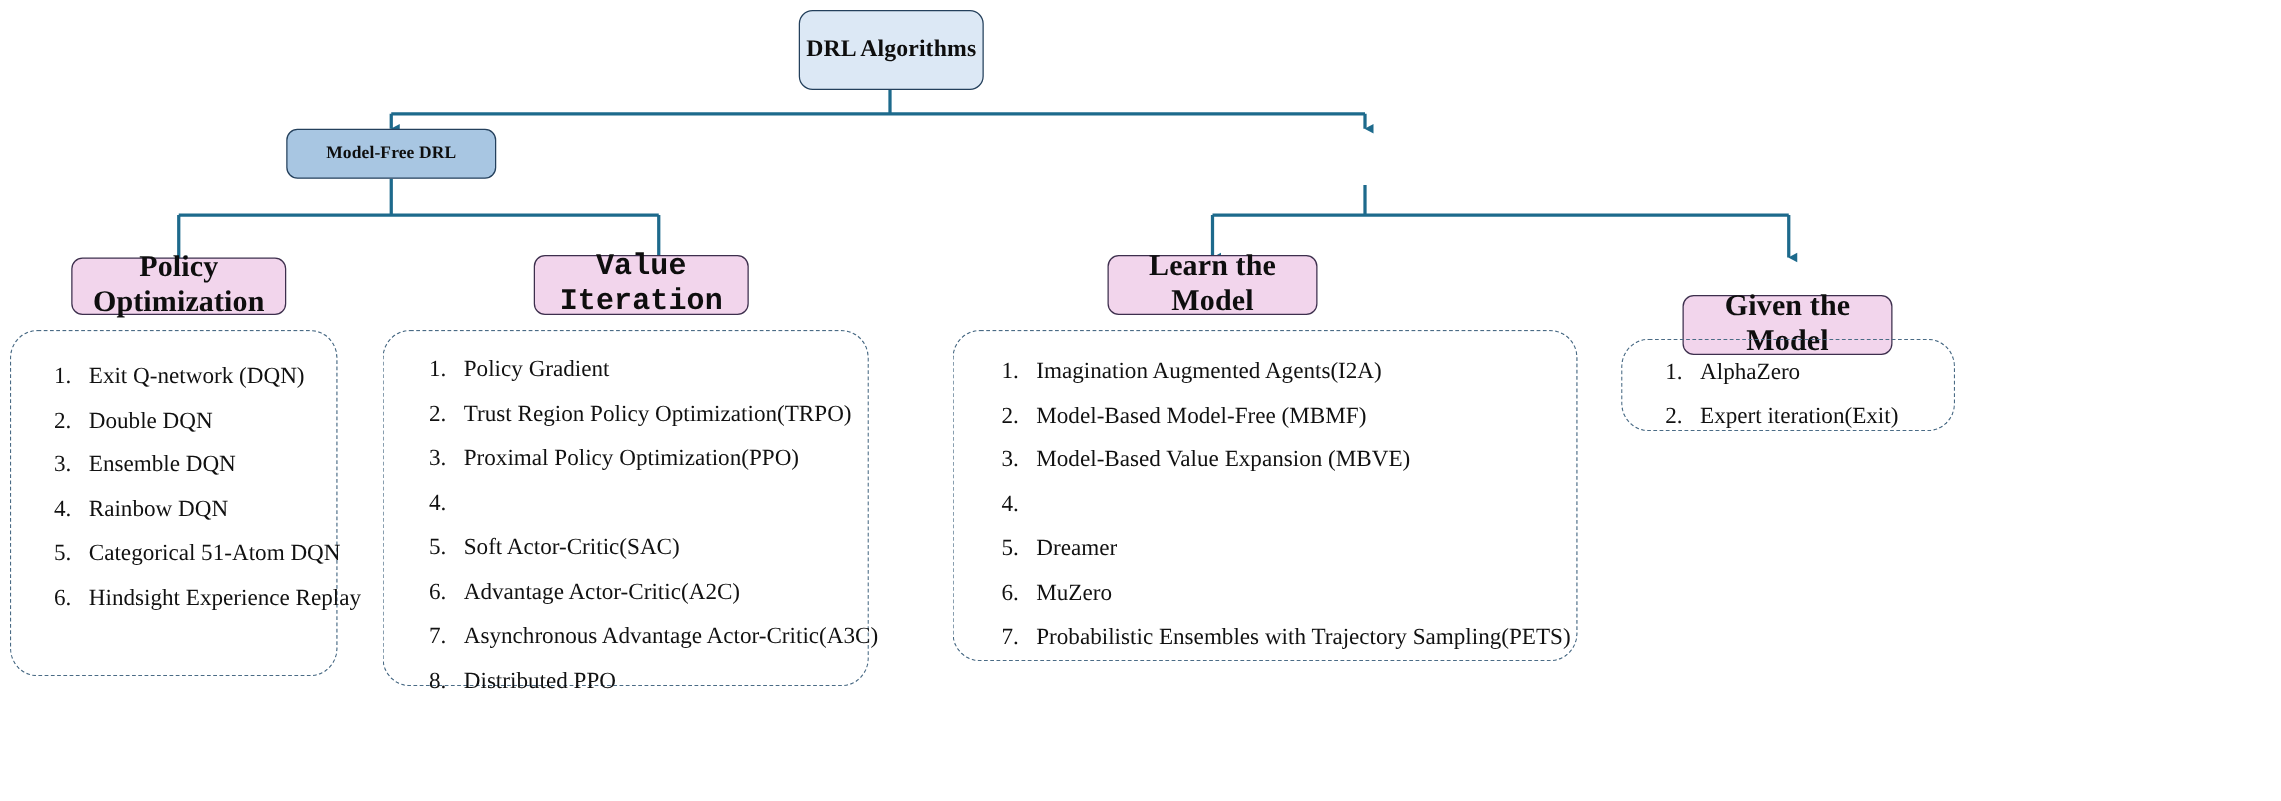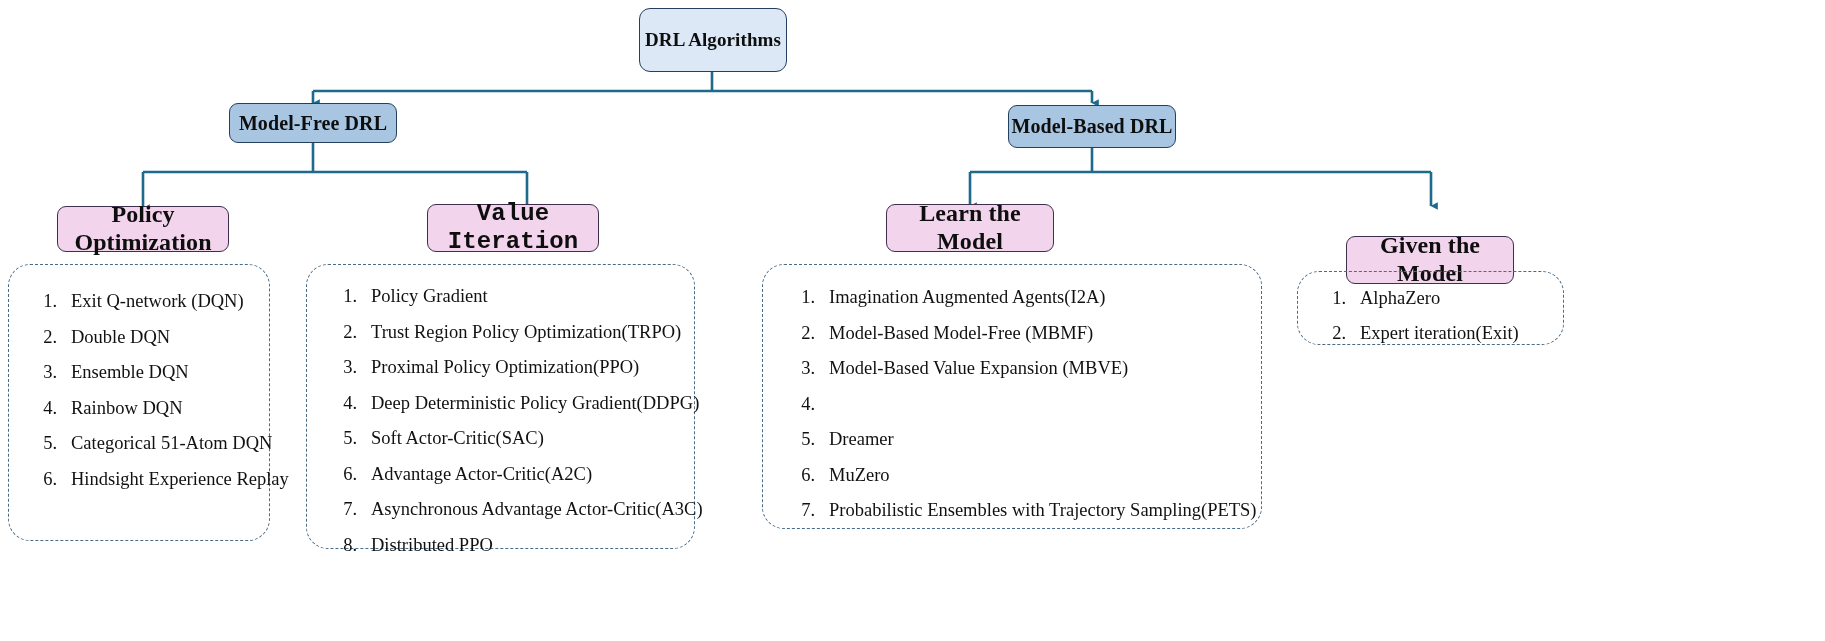--- a/index.html
+++ b/index.html
@@ -48,21 +48,21 @@
     border: 1.6px solid #24405c;
     border-radius: 11px;
     font-size: 19px;
     color: #0e0e0e;
   }
 
   .node-l2 {
     background: #a8c6e2;
     border: 1.6px solid #24405c;
     border-radius: 9px;
-    font-size: 20px;
+    font-size: 14px;
     color: #0e0e0e;
   }
 
   .node-l3 {
     background: #f2d5ec;
     border: 1.6px solid #3d2f4d;
     border-radius: 9px;
     font-size: 24px;
     color: #0e0e0e;
   }
@@ -144,21 +144,20 @@
       <path d="M970,172 L1431,172"></path>
       <path d="M970,172 L970,206" marker-end="url(#arrowhead)"></path>
       <path d="M1431,172 L1431,206" marker-end="url(#arrowhead)"></path>
     </g>
   </svg>
 
   <div class="node node-root" style="left:639px; top:8px; width:148px; height:64px;">DRL Algorithms</div>
 
   <div class="node node-l2" style="left:229px; top:103px; width:168px; height:40px;">Model-Free DRL</div>
 
-  <div class="node node-l2" style="left:1008px; top:105px; width:168px; height:43px;">Model-Based DRL</div>
 
   <div class="node node-l3" style="left:57px; top:206px; width:172px; height:46px;">Policy Optimization</div>
 
   <div class="node node-l3" style="left:427px; top:204px; width:172px; height:48px;font-family:Liberation Mono, monospace;">Value Iteration</div>
 
   <div class="node node-l3" style="left:886px; top:204px; width:168px; height:48px;">Learn the Model</div>
 
   <div class="node node-l3" style="left:1346px; top:204px; width:168px; height:48px;margin-top:32px;">Given the Model</div>
 
   <div class="listbox lb-policy" style="left:8px; top:264px; width:262px; height:277px; padding:26px 0 0 18px;">
@@ -199,21 +198,20 @@
         <li>
           <span class="li-num">2.</span>
           <span class="li-text">Trust Region Policy Optimization(TRPO)</span>
         </li>
         <li>
           <span class="li-num">3.</span>
           <span class="li-text">Proximal Policy Optimization(PPO)</span>
         </li>
         <li>
           <span class="li-num">4.</span>
-          <span class="li-text">Deep Deterministic Policy Gradient(DDPG)</span>
         </li>
         <li>
           <span class="li-num">5.</span>
           <span class="li-text">Soft Actor-Critic(SAC)</span>
         </li>
         <li>
           <span class="li-num">6.</span>
           <span class="li-text">Advantage Actor-Critic(A2C)</span>
         </li>
         <li>

